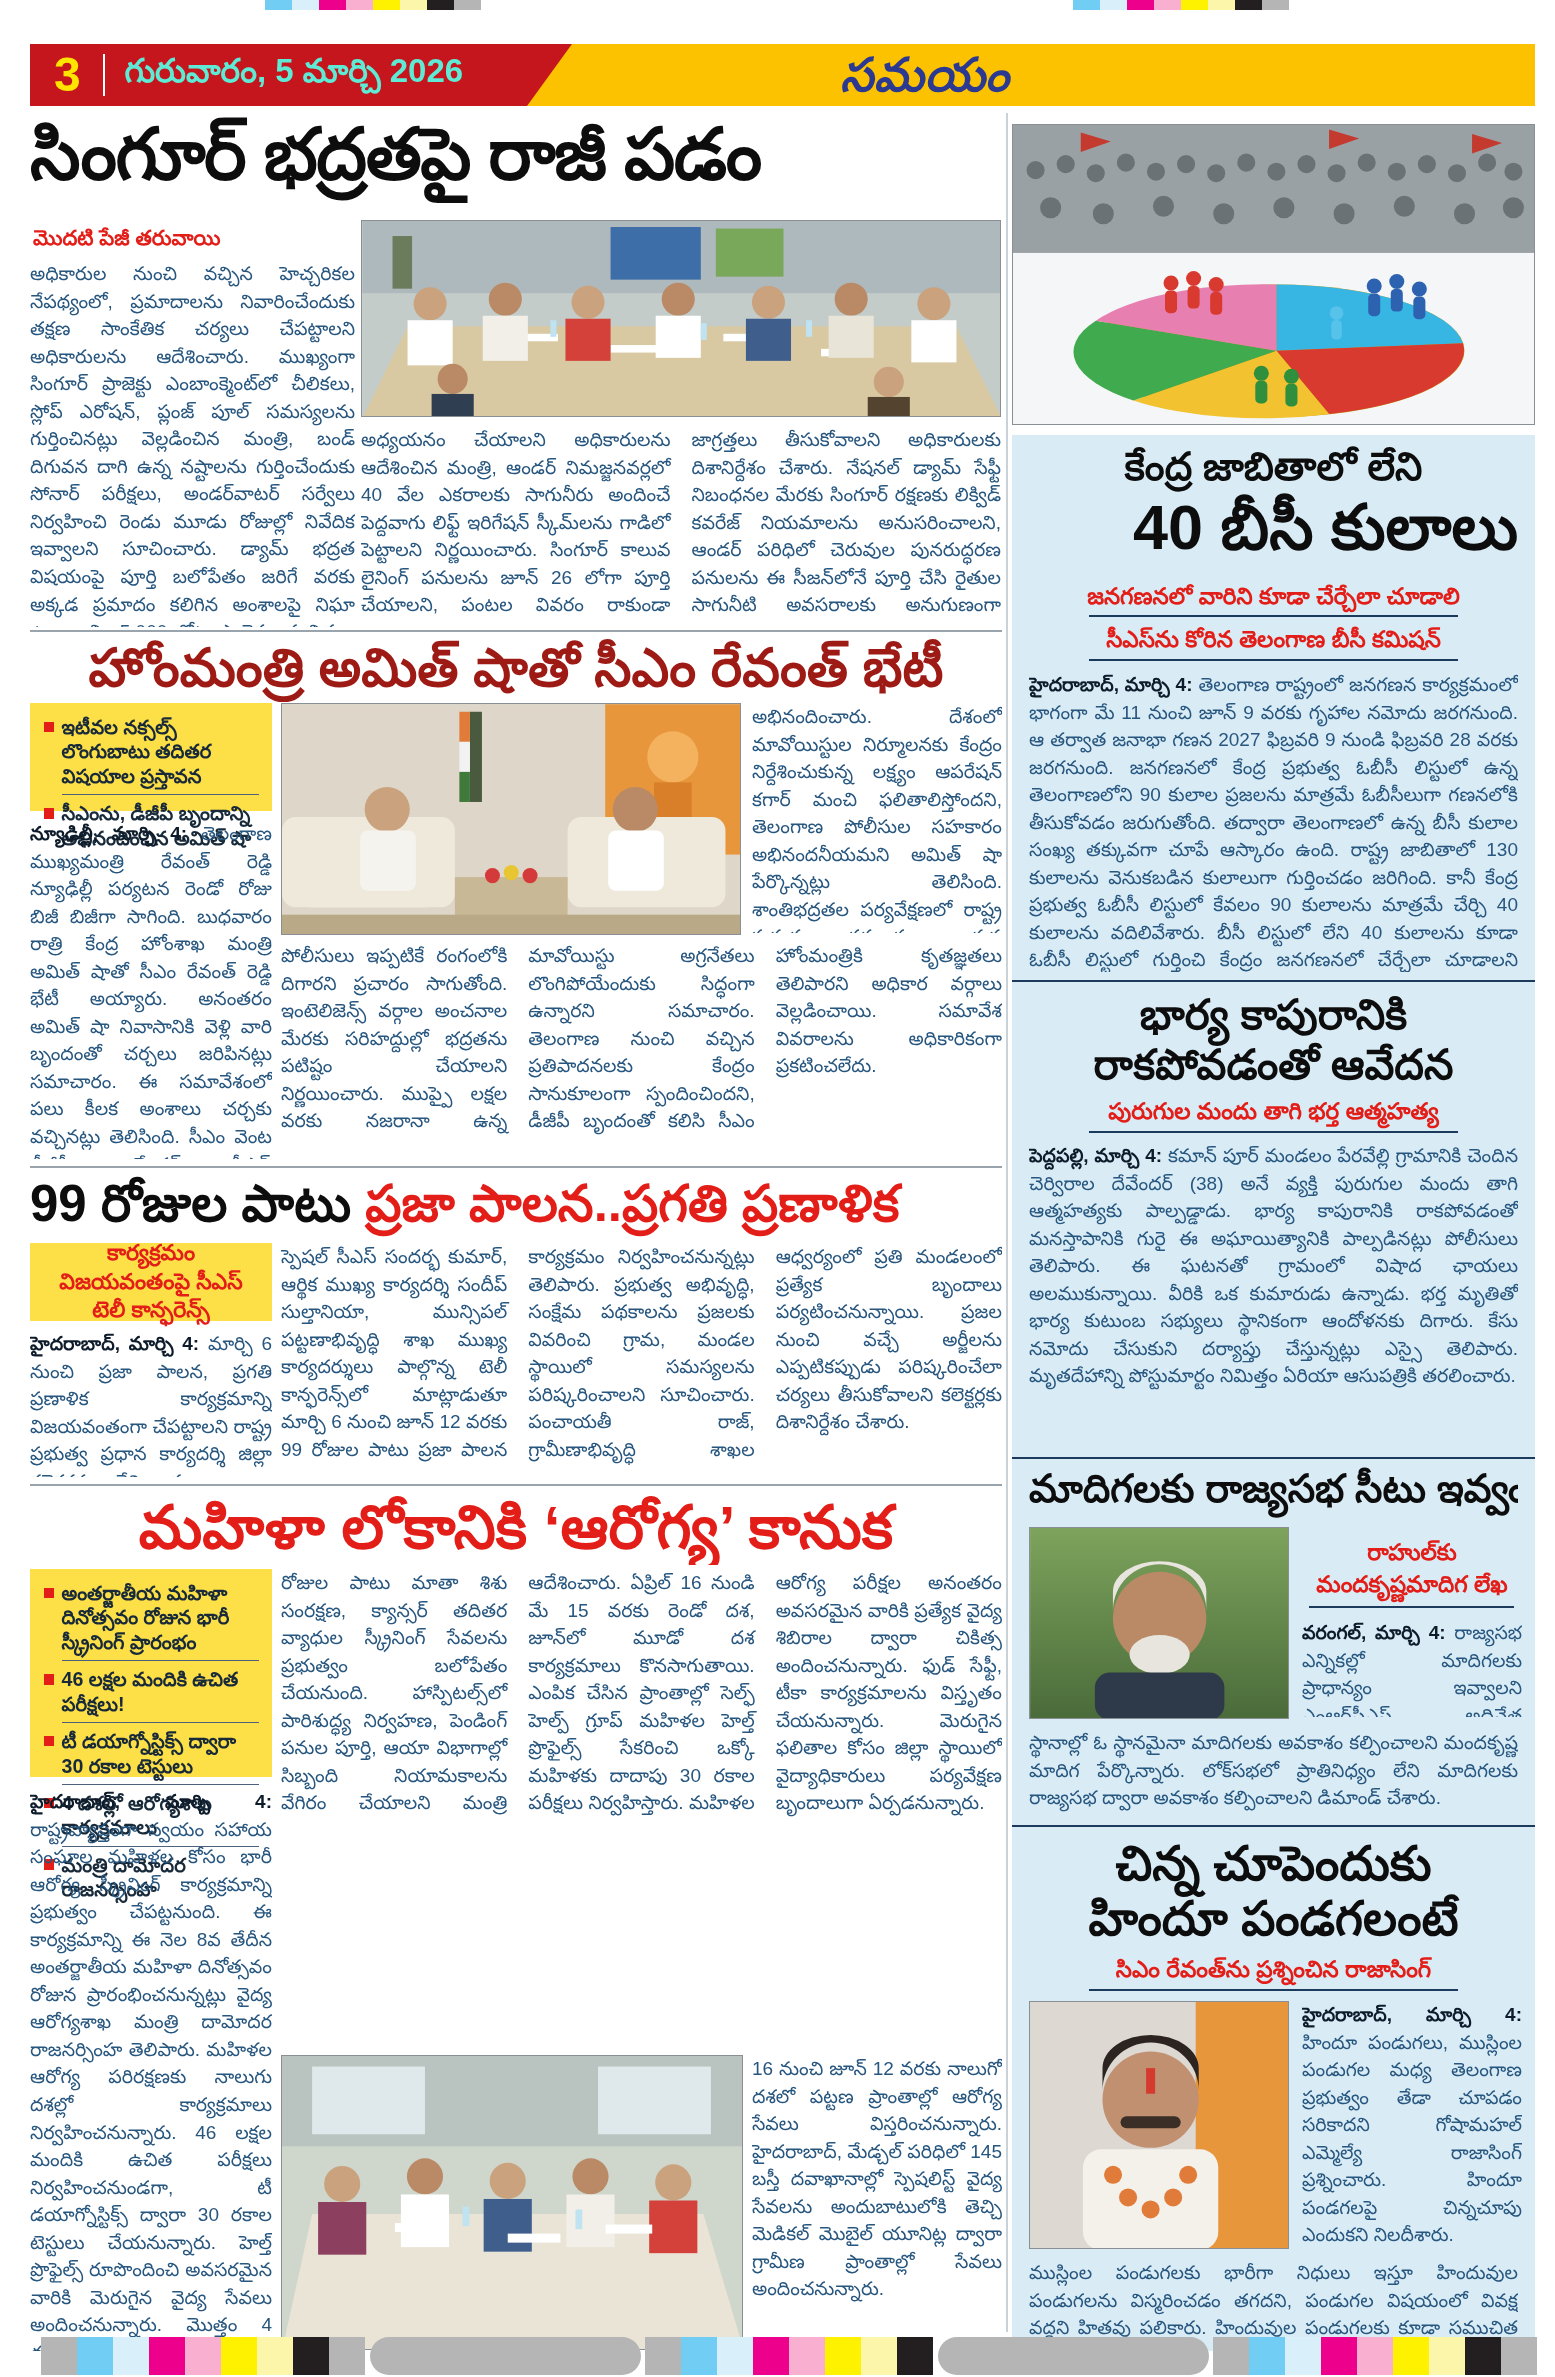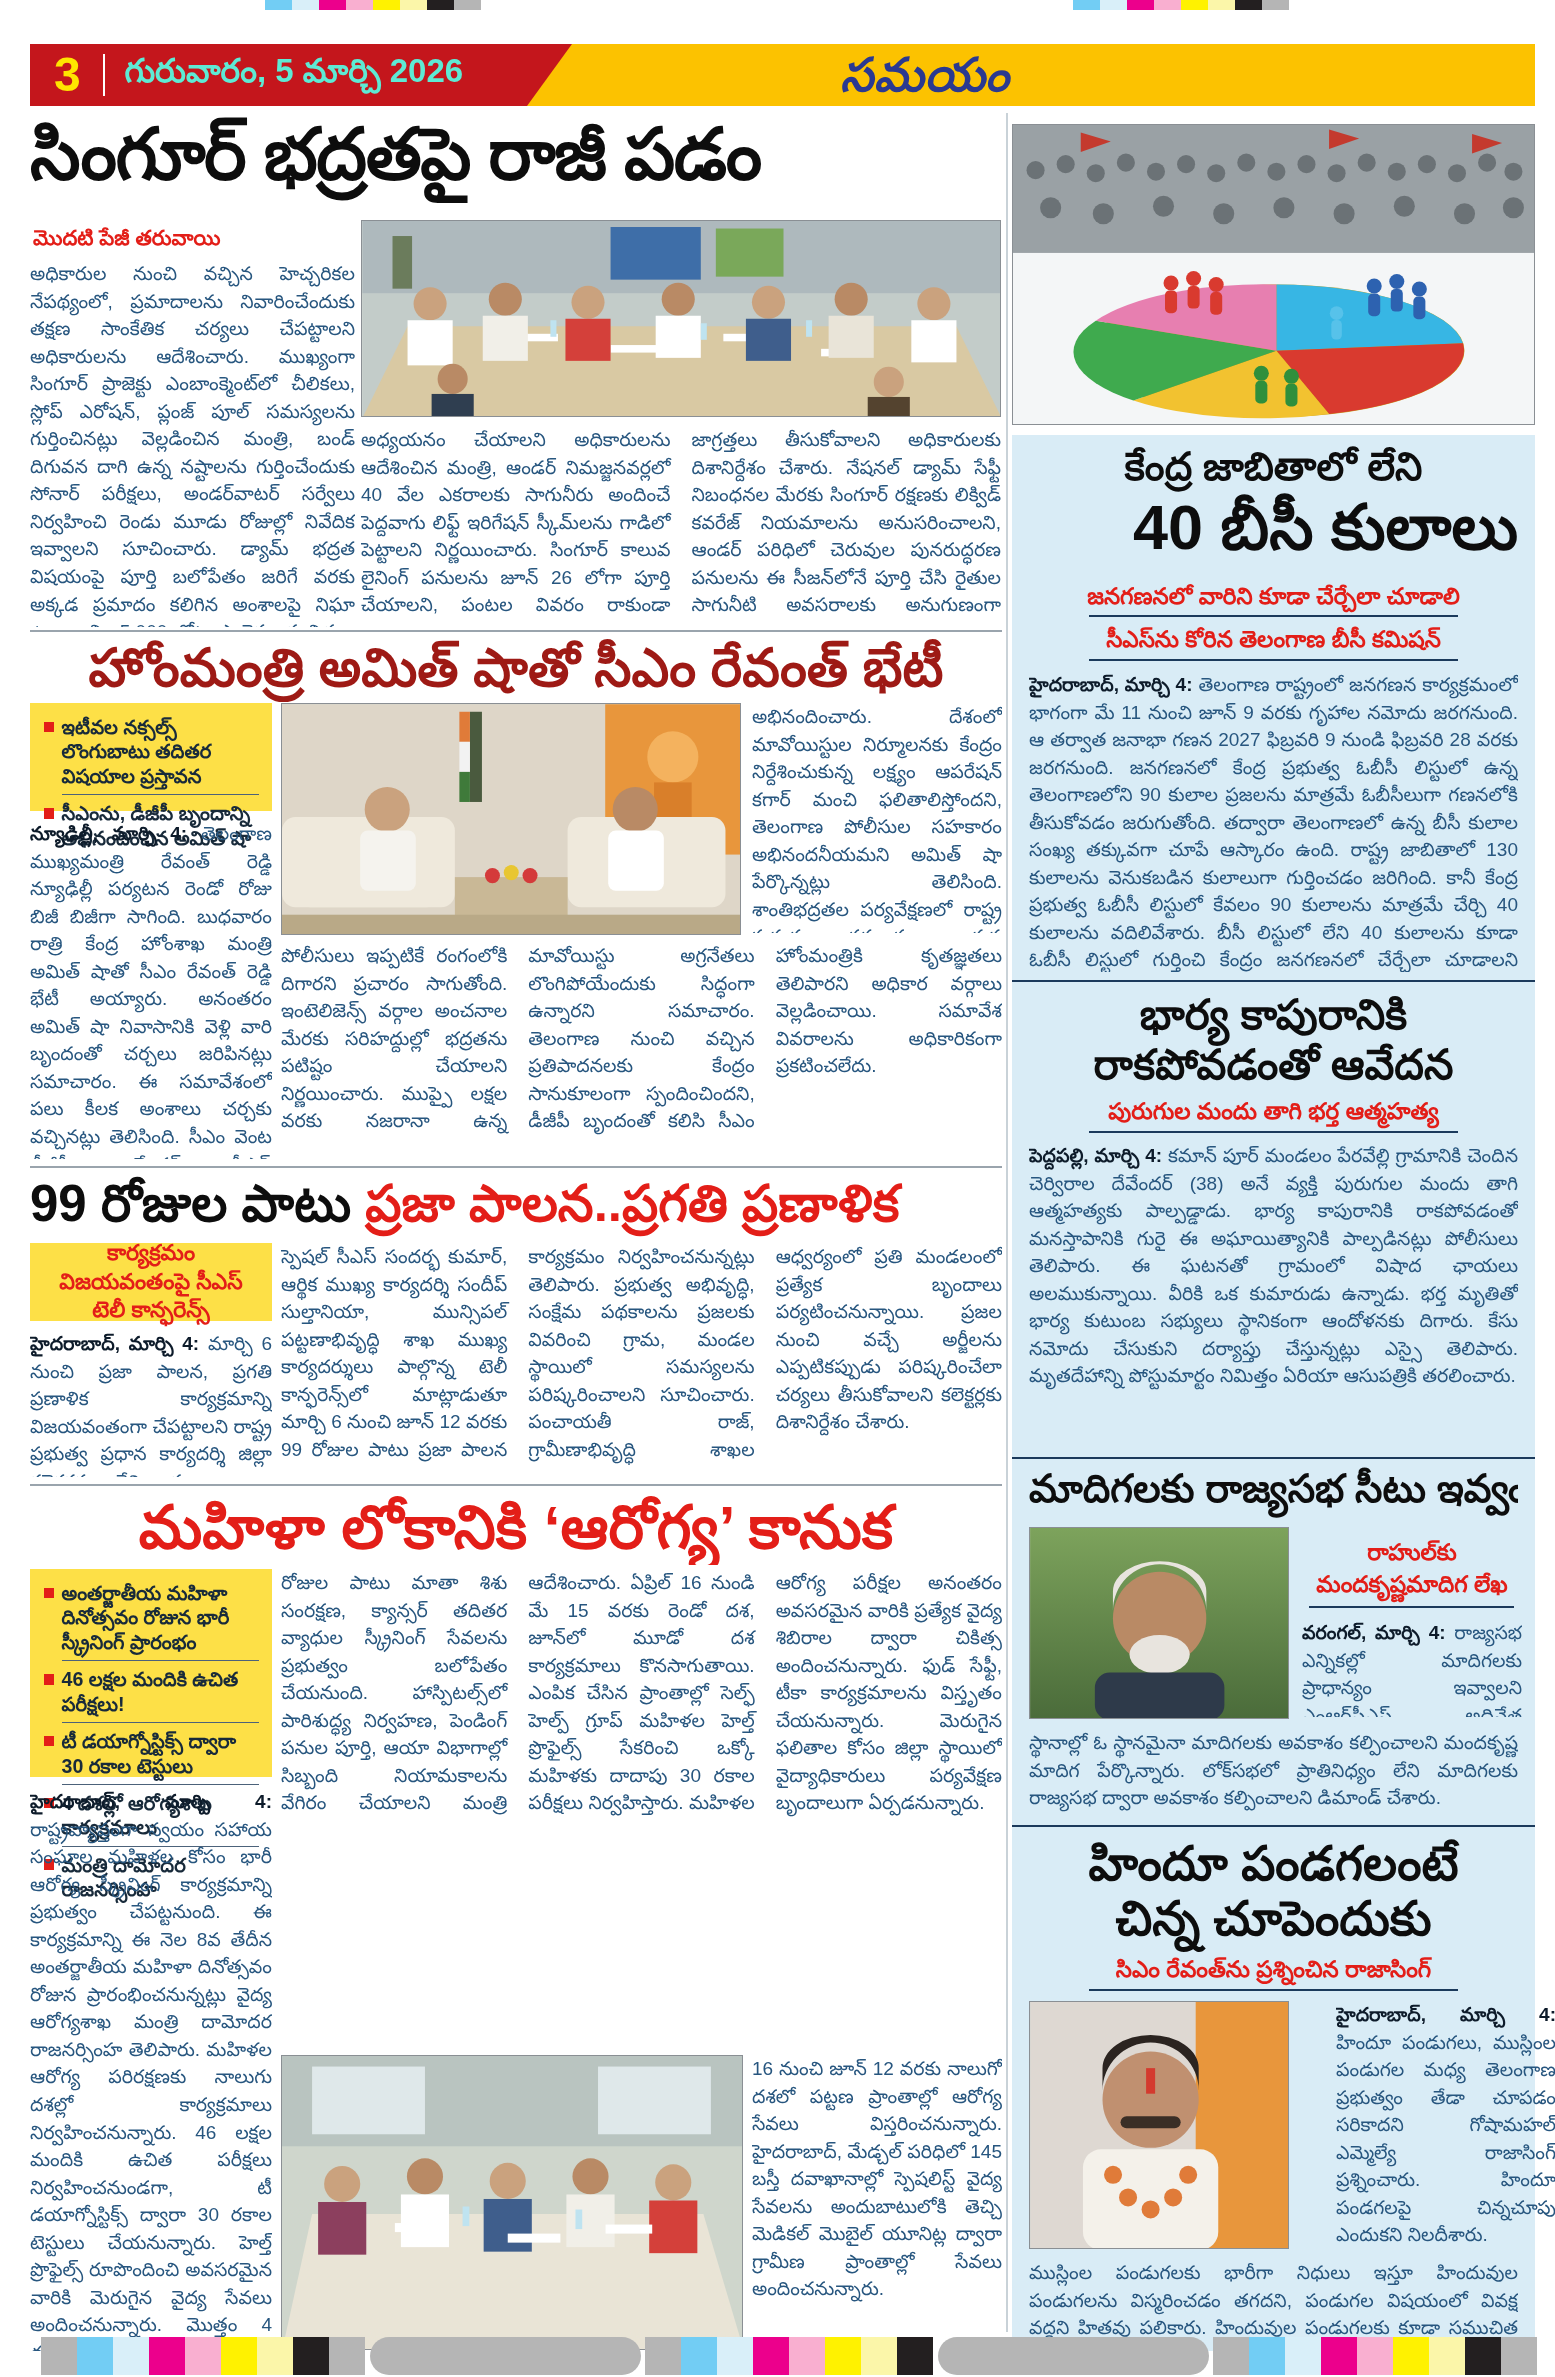--- a/index.html
+++ b/index.html
@@ -88,21 +88,21 @@
   #md-head{top:1467px;text-align:center;font-size:39px;font-weight:800;color:#0d0d0d;white-space:nowrap;overflow:hidden;}
   #md-photo{position:absolute;left:1029px;top:1527px;width:260px;height:192px;}
   #md-sub{position:absolute;left:1302px;top:1539px;width:220px;}
   #md-sub-rule{position:absolute;left:1309px;top:1606px;width:205px;height:1.5px;background:#1b3a5c;}
   #md-body{position:absolute;left:1302px;top:1619px;width:220px;height:98px;}
   #md-tail{position:absolute;left:1029px;top:1729px;width:489px;height:92px;}
   #div-r3{top:1825px;}
   #hi-head{top:1836px;text-align:center;font-size:48px;font-weight:800;color:#0d0d0d;line-height:1.15;}
   #hi-sub{top:1956px;} #hi-sub-rule{top:1989px;}
   #hi-photo{position:absolute;left:1029px;top:2001px;width:260px;height:248px;}
-  #hi-body{position:absolute;left:1302px;top:2001px;width:220px;height:248px;margin-left:34px;}
+  #hi-body{position:absolute;left:1302px;top:2001px;width:220px;height:248px;}
   #hi-tail{position:absolute;left:1029px;top:2259px;width:489px;height:89px;}
   .photo-frame{border:0.8px solid #8a8f94;box-sizing:border-box;overflow:hidden;background:#cfd6d2;}
 </style>
 </head>
 <body>
 
 <div id="page">
 
   <div id="topmarks-a" class="top-marks">
       <div class="tchip" style="background: rgb(114, 205, 244);"></div>
@@ -413,22 +413,22 @@
   <div id="md-sub" class="rail-sub">రాహుల్‌కు మందకృష్ణమాదిగ లేఖ</div>
   <div id="md-sub-rule"></div>
   <div id="md-body" class="body-text">
     <b class="byline">వరంగల్, మార్చి 4:</b>
     <span>రాజ్యసభ ఎన్నికల్లో మాదిగలకు ప్రాధాన్యం ఇవ్వాలని ఎంఆర్‌పీఎస్ అధినేత మందకృష్ణ మాదిగ కాంగ్రెస్ అగ్రనేత రాహుల్ గాంధీకి లేఖ రాశారు. తెలంగాణ నుంచి ఖాళీ అవుతున్న రాజ్యసభ</span>
   </div>
   <div id="md-tail" class="body-text">స్థానాల్లో ఓ స్థానమైనా మాదిగలకు అవకాశం కల్పించాలని మందకృష్ణ మాదిగ పేర్కొన్నారు. లోక్‌సభలో ప్రాతినిధ్యం లేని మాదిగలకు రాజ్యసభ ద్వారా అవకాశం కల్పించాలని డిమాండ్ చేశారు.</div>
 
   <div id="div-r3" class="rail-divider"></div>
   <div id="hi-head" class="rail-inner">
+    <div>చిన్న చూపెందుకు</div>
     <div>హిందూ పండగలంటే</div>
-    <div>చిన్న చూపెందుకు</div>
   </div>
   <div id="hi-sub" class="rail-inner rail-sub">సిఎం రేవంత్‌ను ప్రశ్నించిన రాజాసింగ్</div>
   <div id="hi-sub-rule" class="rail-subrule"></div>
   <div id="hi-photo" class="photo-frame">
     <svg width="260" height="248" viewBox="0 0 345 330">
       <rect width="345" height="330" fill="#ded8d2"></rect>
       <rect x="220" y="0" width="125" height="330" fill="#e8963c"></rect>
       <circle cx="160" cy="130" r="64" fill="#c09070"></circle>
       <path d="M96 118 a64 64 0 0 1 128 0 l0 -30 a64 44 0 0 0 -128 0 Z" fill="#2b2420"></path>
       <rect x="154" y="88" width="12" height="34" fill="#d43a2e"></rect>

